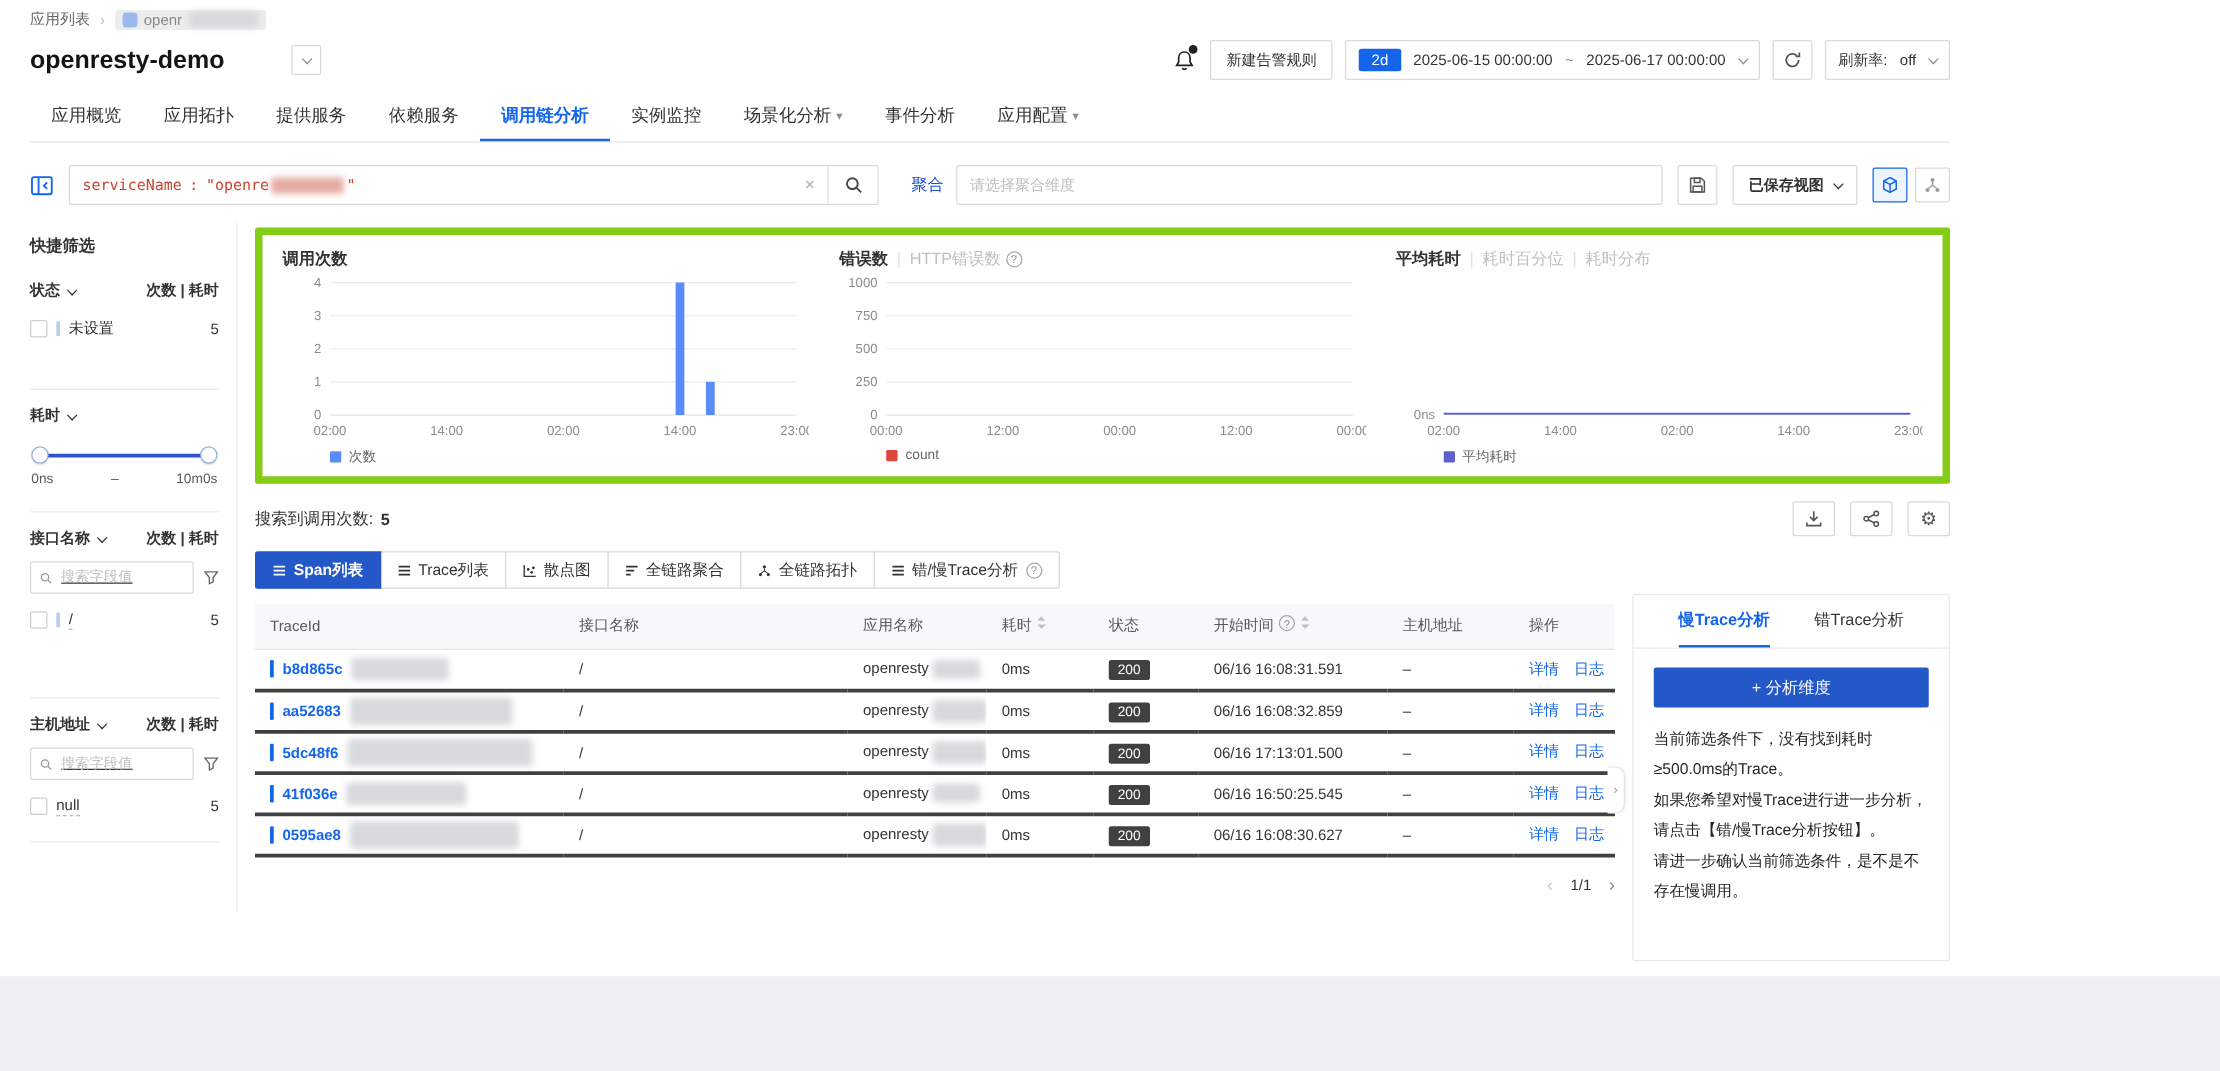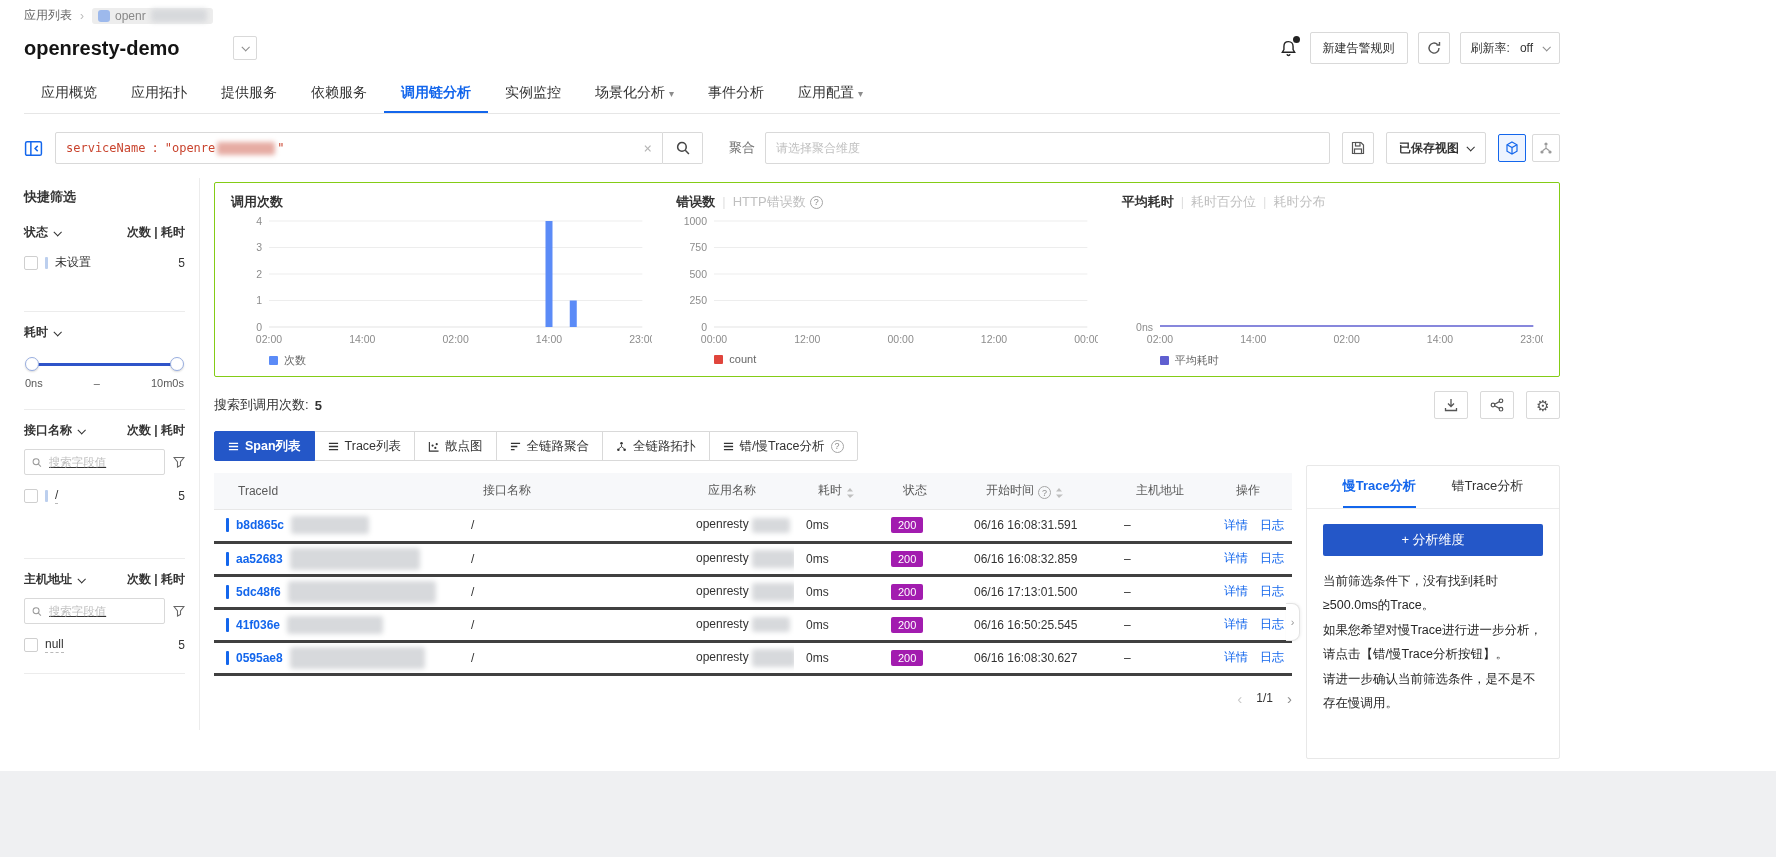--- a/index.html
+++ b/index.html
@@ -35,21 +35,21 @@
   .tabs-row { display:flex; border-bottom:1px solid #e6e6e6; }
   .tab { padding:10px 17px 9px; font-size:14px; color:#333; cursor:pointer; border-bottom:2px solid transparent; display:flex; align-items:center; gap:4px; }
   .tab.active { color:#1366ec; font-weight:600; border-bottom-color:#1366ec; }
 
   
   .filter-row { display:flex; align-items:center; padding:18px 0 14px; }
   .expand-ic { margin-right:12px; cursor:pointer; display:flex; }
   .query-box { width:608px; height:32px; border:1px solid #d9d9d9; border-radius:2px 0 0 2px; display:flex; align-items:center; padding:12px 10px; gap:2px; font-family:"DejaVu Sans Mono","Liberation Mono",monospace; font-size:12px; color:#c9442e; background:#fff; cursor:text; }
   .query-clear { margin-left:auto; color:#b5b5b5; font-size:14px; cursor:pointer; }
   .query-search-btn { width:40px; height:32px; border:1px solid #d9d9d9; border-left:none; border-radius:0 2px 2px 0; background:#fff; display:flex; align-items:center; justify-content:center; cursor:pointer; }
-  .agg-label { margin:0 10px 0 26px; font-size:13px; color:#737373; }
+  .agg-label { margin:0 10px 0 26px; font-size:13px; color:#1d4ed8; }
   .agg-input { flex:1; height:32px; border:1px solid #d9d9d9; border-radius:2px; font-size:12px; padding:0 10px; color:#333; outline:none; }
   .agg-input::placeholder { color:#bfbfbf; }
   .saved-btn { margin-left:12px; gap:8px; font-weight:600; }
   .view-toggle { display:flex; gap:6px; margin-left:12px; }
   .vt-btn { width:28px; height:28px; border:1px solid #d9d9d9; border-radius:2px; background:#fff; display:flex; align-items:center; justify-content:center; color:#9a9a9a; cursor:pointer; }
   .vt-btn.active { border-color:#1366ec; color:#1366ec; background:#eef4ff; }
 
   
   .body-row { display:flex; align-items:flex-start; }
   .sidebar { width:188px; padding:4px 14px 0 0; border-right:1px solid #ececec; min-height:552px; }
@@ -68,21 +68,21 @@
   .slider .h-left { left:0; } .slider .h-right { right:0; }
   .slider-labels { display:flex; justify-content:space-between; font-size:11px; color:#595959; margin:2px 1px 0; }
   .sb-search-row { display:flex; align-items:center; gap:8px; margin:10px 0 0;text-decoration:underline; }
   .sb-search { flex:1; height:26px; border:1px solid #d9d9d9; border-radius:2px; display:flex; align-items:center; gap:5px; padding:0 7px; }
   .sb-search input { border:none; outline:none; width:100%; font-size:11.5px; color:#333; }
   .sb-search input::placeholder { color:#bfbfbf; }
   .sp26 { height:26px; } .sp40 { height:40px; } .sp6 { height:6px; }
 
   
   .main-col { flex:1; padding:4px 0 0 14px; }
-  .charts-card { border:1px solid #84cc16; border-radius:2px; display:flex; padding:10px 4px 4px; }
+  .charts-card { border:6px solid #84cc16; border-radius:2px; display:flex; padding:10px 4px 4px; }
   .chart { flex:1; padding:0 12px; }
   .chart-title { display:flex; align-items:center; gap:4px; font-size:13px; margin-bottom:2px; }
   .tp { color:#bfbfbf; }
   .tp.active { color:#333; font-weight:600; }
   .tp + .tp::before { content:"|"; color:#e0e0e0; margin:0 7px 0 3px; font-weight:400; }
   .legend { display:flex; align-items:center; gap:6px; font-size:11px; color:#666; margin:2px 0 4px 38px; }
   .sw { width:9px; height:9px; border-radius:1px; display:inline-block; }
   .sw-blue { background:#5b8bf7; } .sw-red { background:#e0453c; } .sw-purple { background:#5f5fd0; }
 
   .summary-row { display:flex; align-items:center; margin:14px 0 12px; }
@@ -96,25 +96,25 @@
   .table-col { flex:1; position:relative; }
   .seg-tabs { display:flex; }
   .seg { height:30px; border:1px solid #d9d9d9; background:#fff; margin-left:-1px; display:flex; align-items:center; gap:6px; padding:0 13px; font-size:12.5px; color:#333; cursor:pointer; }
   .seg:first-child { margin-left:0; border-radius:2px 0 0 2px; }
   .seg:last-child { border-radius:0 2px 2px 0; }
   .seg.active { background:#2457c8; border-color:#2457c8; color:#fff; position:relative; z-index:1; font-weight:600; }
 
   table.grid { width:100%; border-collapse:collapse; margin-top:12px; table-layout:fixed; }
   table.grid th { background:#f7f8fa; font-size:12px; color:#595959; font-weight:400; text-align:left; height:36px; padding:0 12px; border-bottom:1px solid #e8e8e8; }
   table.grid td { font-size:12px; color:#333; height:33px; padding:0 12px; border-bottom:3px solid #404040; white-space:nowrap; overflow:hidden; }
-  .th-inner { display:flex; align-items:flex-end; gap:4px;margin-left:12px; }
+  .th-inner { display:flex; align-items:flex-start; gap:4px; }
   .tid { display:flex; align-items:center; gap:7px; }
   .tbar { width:3px; height:14px; background:#1366ec; border-radius:1px; flex:0 0 auto; }
   .tid-text { color:#1366ec; font-weight:600; cursor:pointer; }
-  .badge { background:#a21caf; color:#fff; font-size:11px; padding:2px 7px; border-radius:2px;margin-top:32px; }
+  .badge { background:#404040; color:#fff; font-size:11px; padding:2px 7px; border-radius:2px;margin-top:32px; }
   .link { color:#1366ec; cursor:pointer; }
   .acts { display:flex; gap:12px; }
   .info { width:13px; height:13px; border:1px solid #a6a6a6; border-radius:50%; font-size:9px; color:#8c8c8c; display:inline-flex; align-items:center; justify-content:center; flex:0 0 auto; }
   .pager { display:flex; justify-content:flex-end; align-items:center; gap:14px; font-size:12px; margin-top:14px; color:#333; }
   .pg-prev { color:#c9c9c9; font-size:15px; cursor:pointer; }
   .pg-next { color:#8c8c8c; font-size:15px; cursor:pointer; }
   .expand-handle { position:absolute; right:-8px; top:172px; width:14px; height:38px; background:#fff; border:1px solid #e3e3e3; border-left:none; border-radius:0 8px 8px 0; display:flex; align-items:center; justify-content:center; color:#999; font-size:11px; cursor:pointer; box-shadow:1px 0 3px rgba(0,0,0,.06); }
 
   
   .right-panel { width:254px; margin-left:14px; margin-top:34px; border:1px solid #e8e8e8; border-radius:2px; background:#fff; min-height:294px; }
@@ -151,20 +151,27 @@
         </span>
       <div class="hdr-right">
         <span class="bell-wrap">
           <svg width="17" height="17" viewBox="0 0 16 16">
               <path d="M8 1.5c-2.7 0-4.3 2-4.3 4.5v3L2.2 11.5h11.6L12.3 9V6c0-2.5-1.6-4.5-4.3-4.5z" fill="none" stroke="#222" stroke-width="1.3"></path>
               <path d="M6.5 13.5a1.6 1.6 0 0 0 3 0" fill="none" stroke="#222" stroke-width="1.3"></path>
             </svg>
           <span class="bell-badge"></span>
         </span>
         <button class="btn">新建告警规则</button>
+        <div class="time-ctl">
+          <span class="chip-2d">2d</span>
+          <span>2025-06-15 00:00:00</span>
+          <span style="color:#8c8c8c">~</span>
+          <span>2025-06-17 00:00:00</span>
+          <span class="chev"></span>
+        </div>
         <span class="icon-btn">
           <svg width="14" height="14" viewBox="0 0 14 14">
               <path d="M12 7a5 5 0 1 1-1.5-3.5" fill="none" stroke="#555" stroke-width="1.4"></path>
               <path d="M12.5 1v3h-3" fill="none" stroke="#555" stroke-width="1.4"></path>
             </svg>
         </span>
         <div class="time-ctl">
           <span>刷新率:</span>
           <span>off</span>
           <span class="chev"></span>

